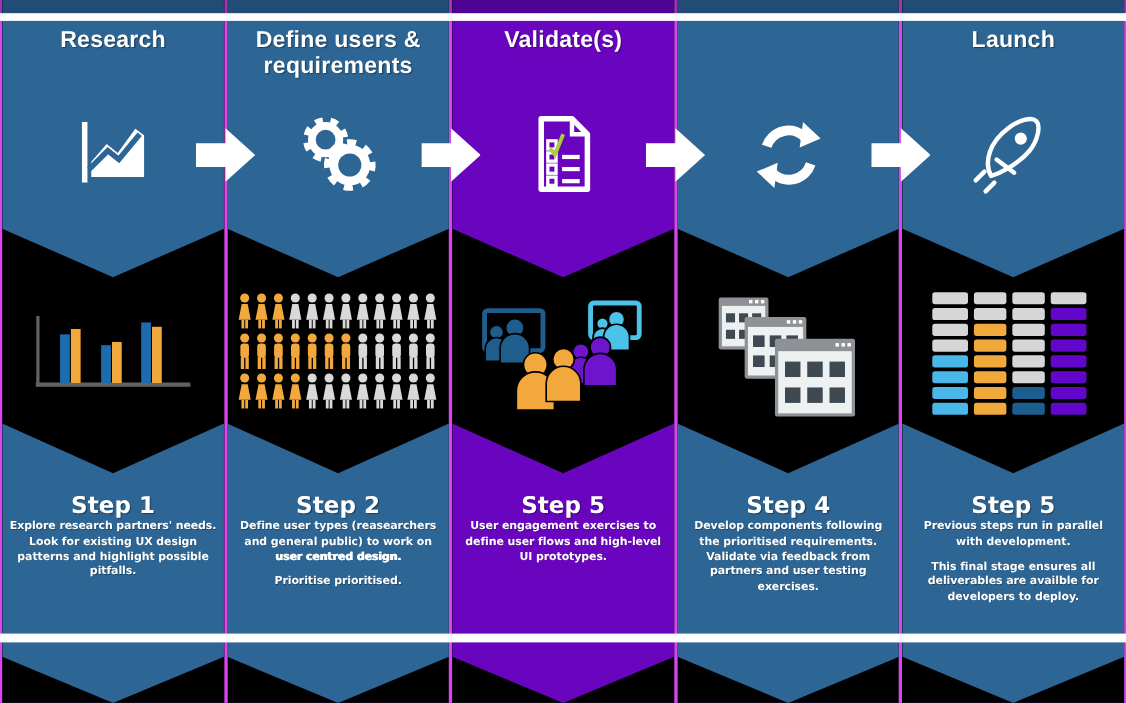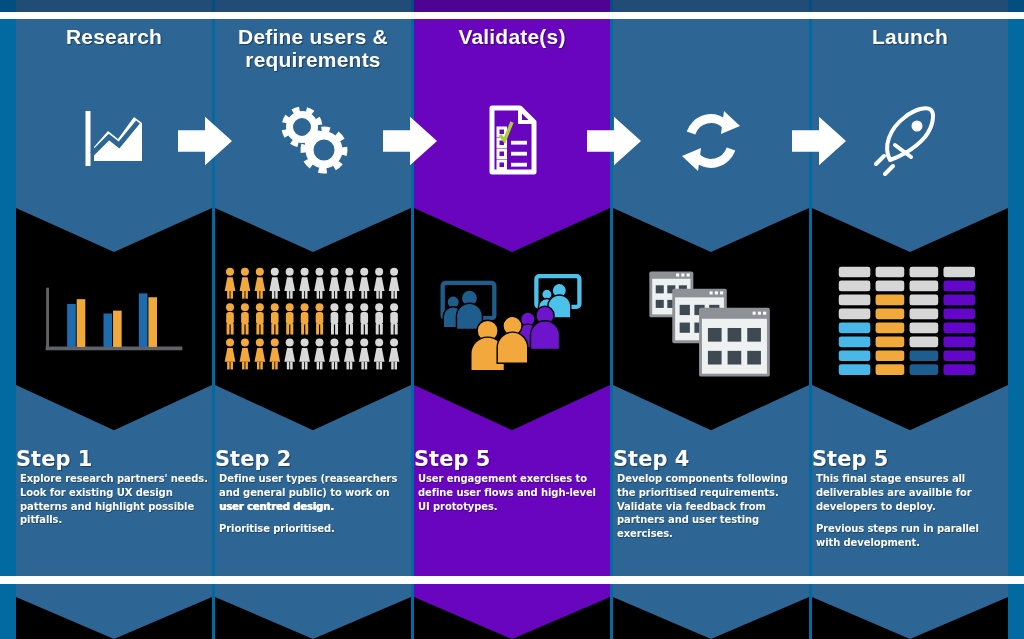--- a/index.html
+++ b/index.html
@@ -1,23 +1,23 @@
 <!DOCTYPE html>
 <html><head>
 <meta charset="utf-8">
 <style>
   html,body{margin:0;padding:0;background:#222;}
-  .wrap{width:1024px;height:639px;background:#0369a1;display:flex;gap:3px;padding:0 16px;
+  .wrap{width:1024px;height:639px;background:#d946ef;display:flex;gap:3px;padding:0 2px;
         box-sizing:border-box;position:relative;overflow:hidden;
         font-family:"Liberation Sans",sans-serif;}
   .col{flex:1;position:relative;background:#000;}
   .chev{position:absolute;left:0;right:0;background:var(--band);}
   .chev-top{top:0;height:252px;z-index:1;
     clip-path:polygon(0 0,100% 0,100% 82.5%,50% 100%,0 82.5%);}
-  .chev-bot{top:385px;height:254px;z-index:1;text-align:left;color:#fff;
+  .chev-bot{top:385px;height:254px;z-index:1;text-align:center;color:#fff;
     clip-path:polygon(0 0,50% 17.8%,100% 0,100% 83.5%,50% 100%,0 83.5%);}
   .hdr{margin:26px auto 0;max-width:176px;text-align:center;color:#fff;
        font:bold 21px/1.08 "Liberation Sans",sans-serif;letter-spacing:.2px;
        text-shadow:1px 1px 1px rgba(0,0,0,.4);}
   .icon-box{position:absolute;top:96px;left:0;right:0;height:88px;
        display:flex;align-items:center;justify-content:center;}
   .step{margin-top:62px;font:bold 21px "DejaVu Sans",sans-serif;
        text-shadow:1px 1px 1px rgba(0,0,0,.4);}
   .desc{width:188px;margin:1px auto 0;font:bold 10px/1.38 "DejaVu Sans",sans-serif;
        letter-spacing:-.1px;text-shadow:.5px .5px .5px rgba(0,0,0,.35);}
@@ -385,22 +385,22 @@
           <rect x="137.5" y="89.2" width="33" height="11.2" rx="2.5" fill="#6207c9"></rect>
           <rect x="137.5" y="103.8" width="33" height="11.2" rx="2.5" fill="#6207c9"></rect>
           <rect x="137.5" y="118.4" width="33" height="11.2" rx="2.5" fill="#6207c9"></rect>
           <rect x="137.5" y="133" width="33" height="11.2" rx="2.5" fill="#6207c9"></rect>
           <rect x="137.5" y="147.6" width="33" height="11.2" rx="2.5" fill="#6207c9"></rect>
           <rect x="137.5" y="162.2" width="33" height="11.2" rx="2.5" fill="#6207c9"></rect>
         </svg>
       </div>
     <div class="chev chev-bot">
       <div class="step">Step 5</div>
+      <p class="desc">Previous steps run in parallel with development.</p>
       <p class="desc">This final stage ensures all deliverables are availble for developers to deploy.</p>
-      <p class="desc">Previous steps run in parallel with development.</p>
     </div>
   </div>
 
   <div class="shade-top"></div>
   <div class="stripe" id="stripe-top"></div>
   <div class="stripe" id="stripe-bottom"></div>
   <div class="arrow" id="arrow-1"></div>
   <div class="arrow" id="arrow-2"></div>
   <div class="arrow" id="arrow-3"></div>
   <div class="arrow" id="arrow-4"></div>

